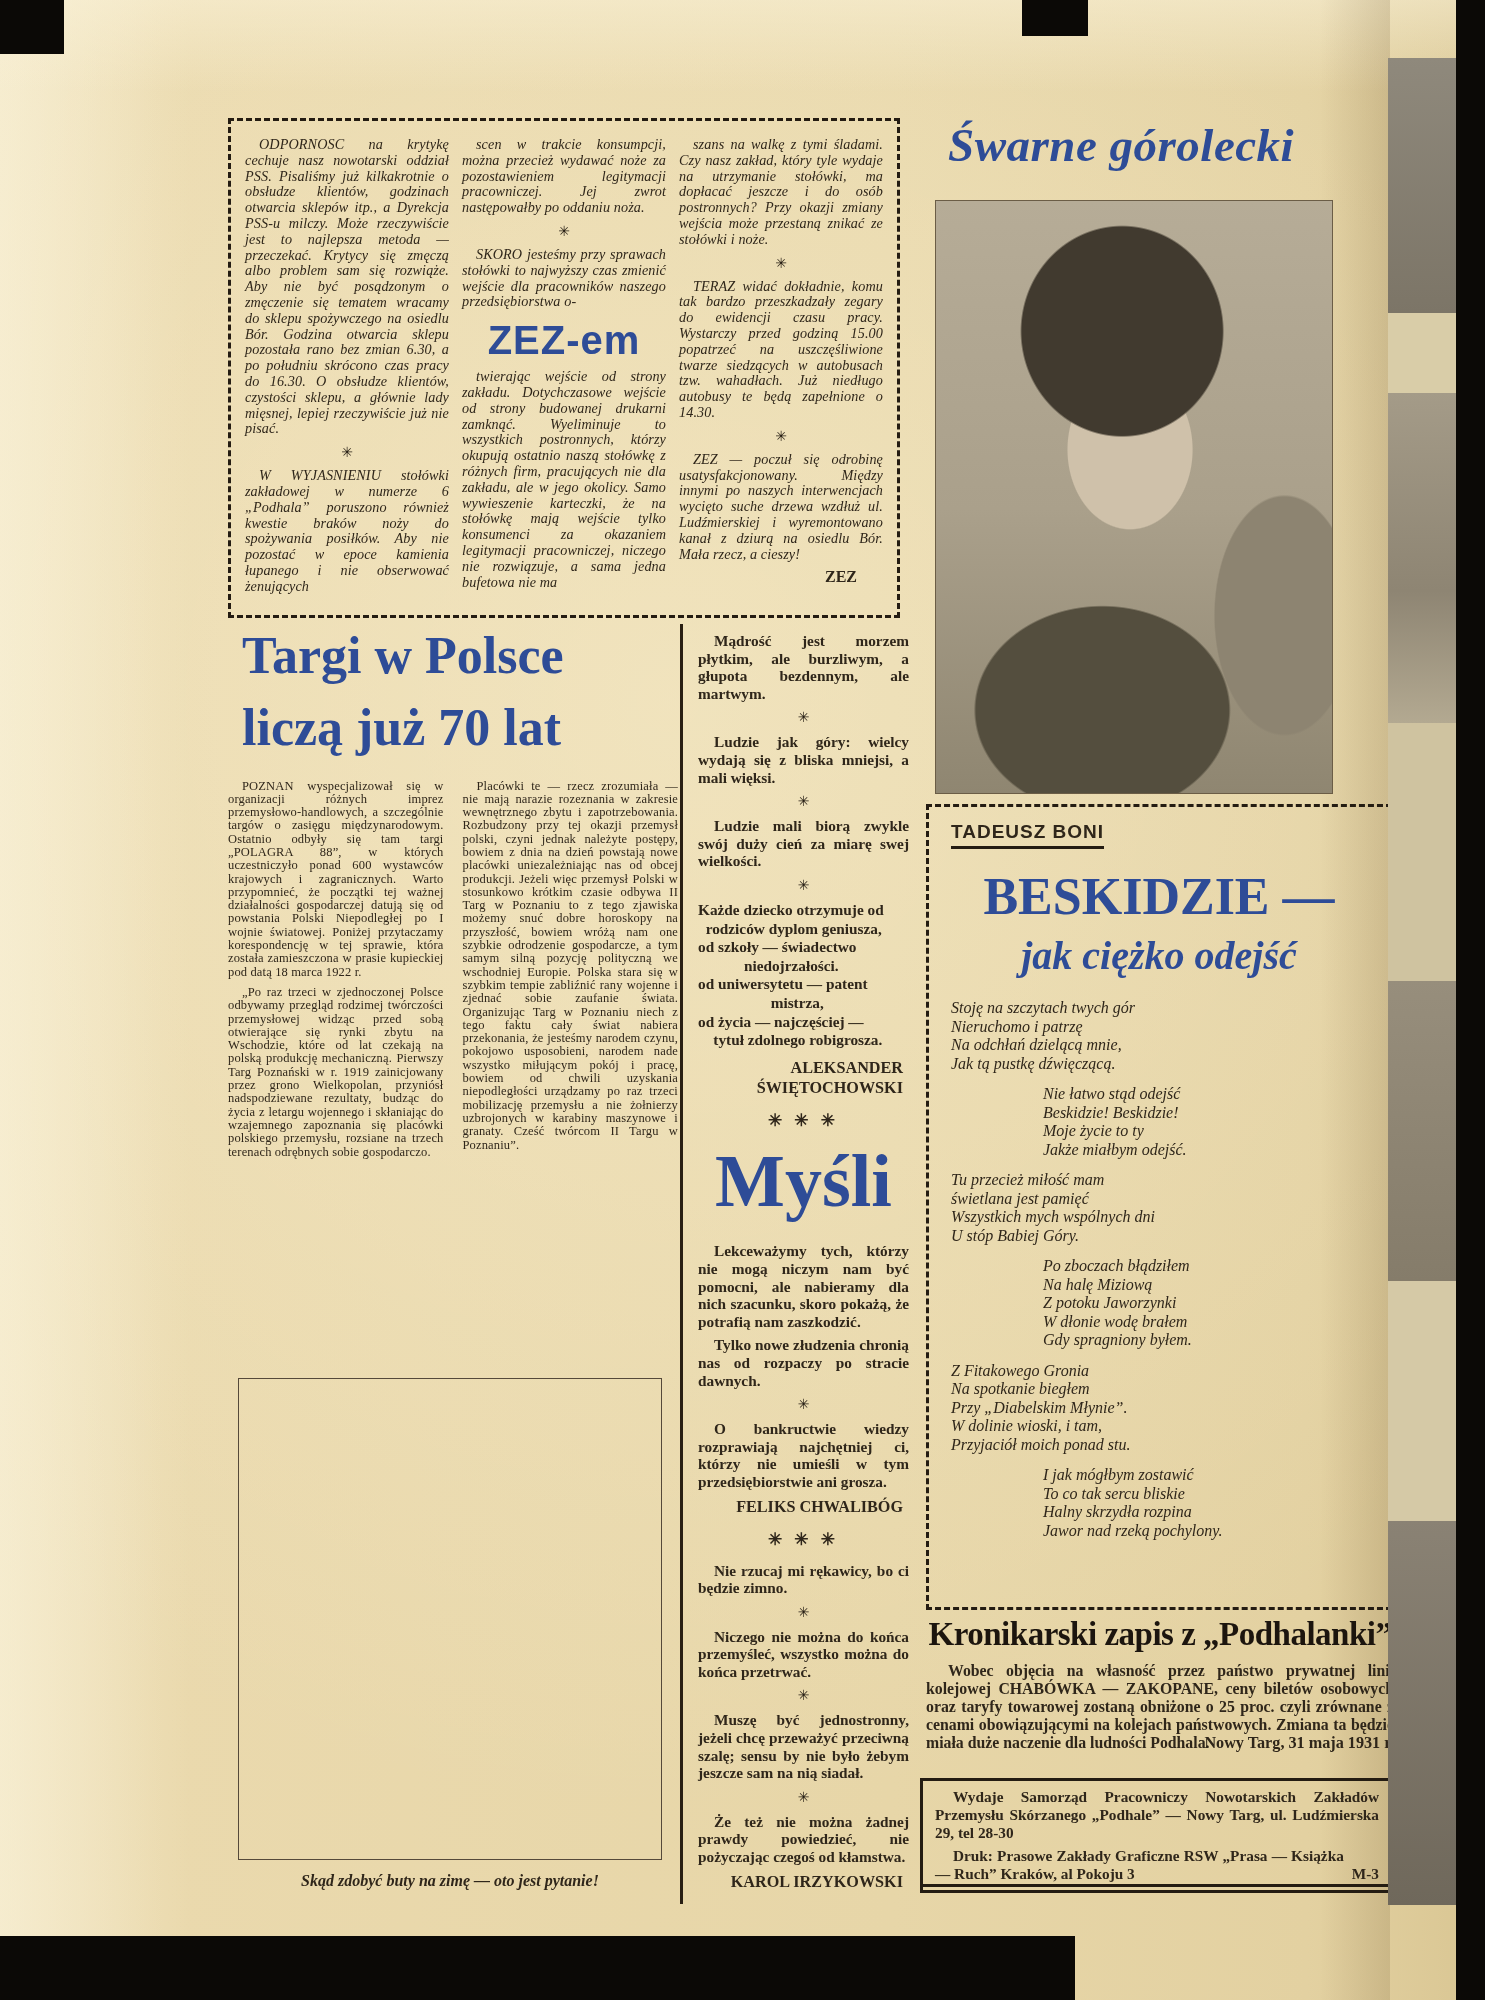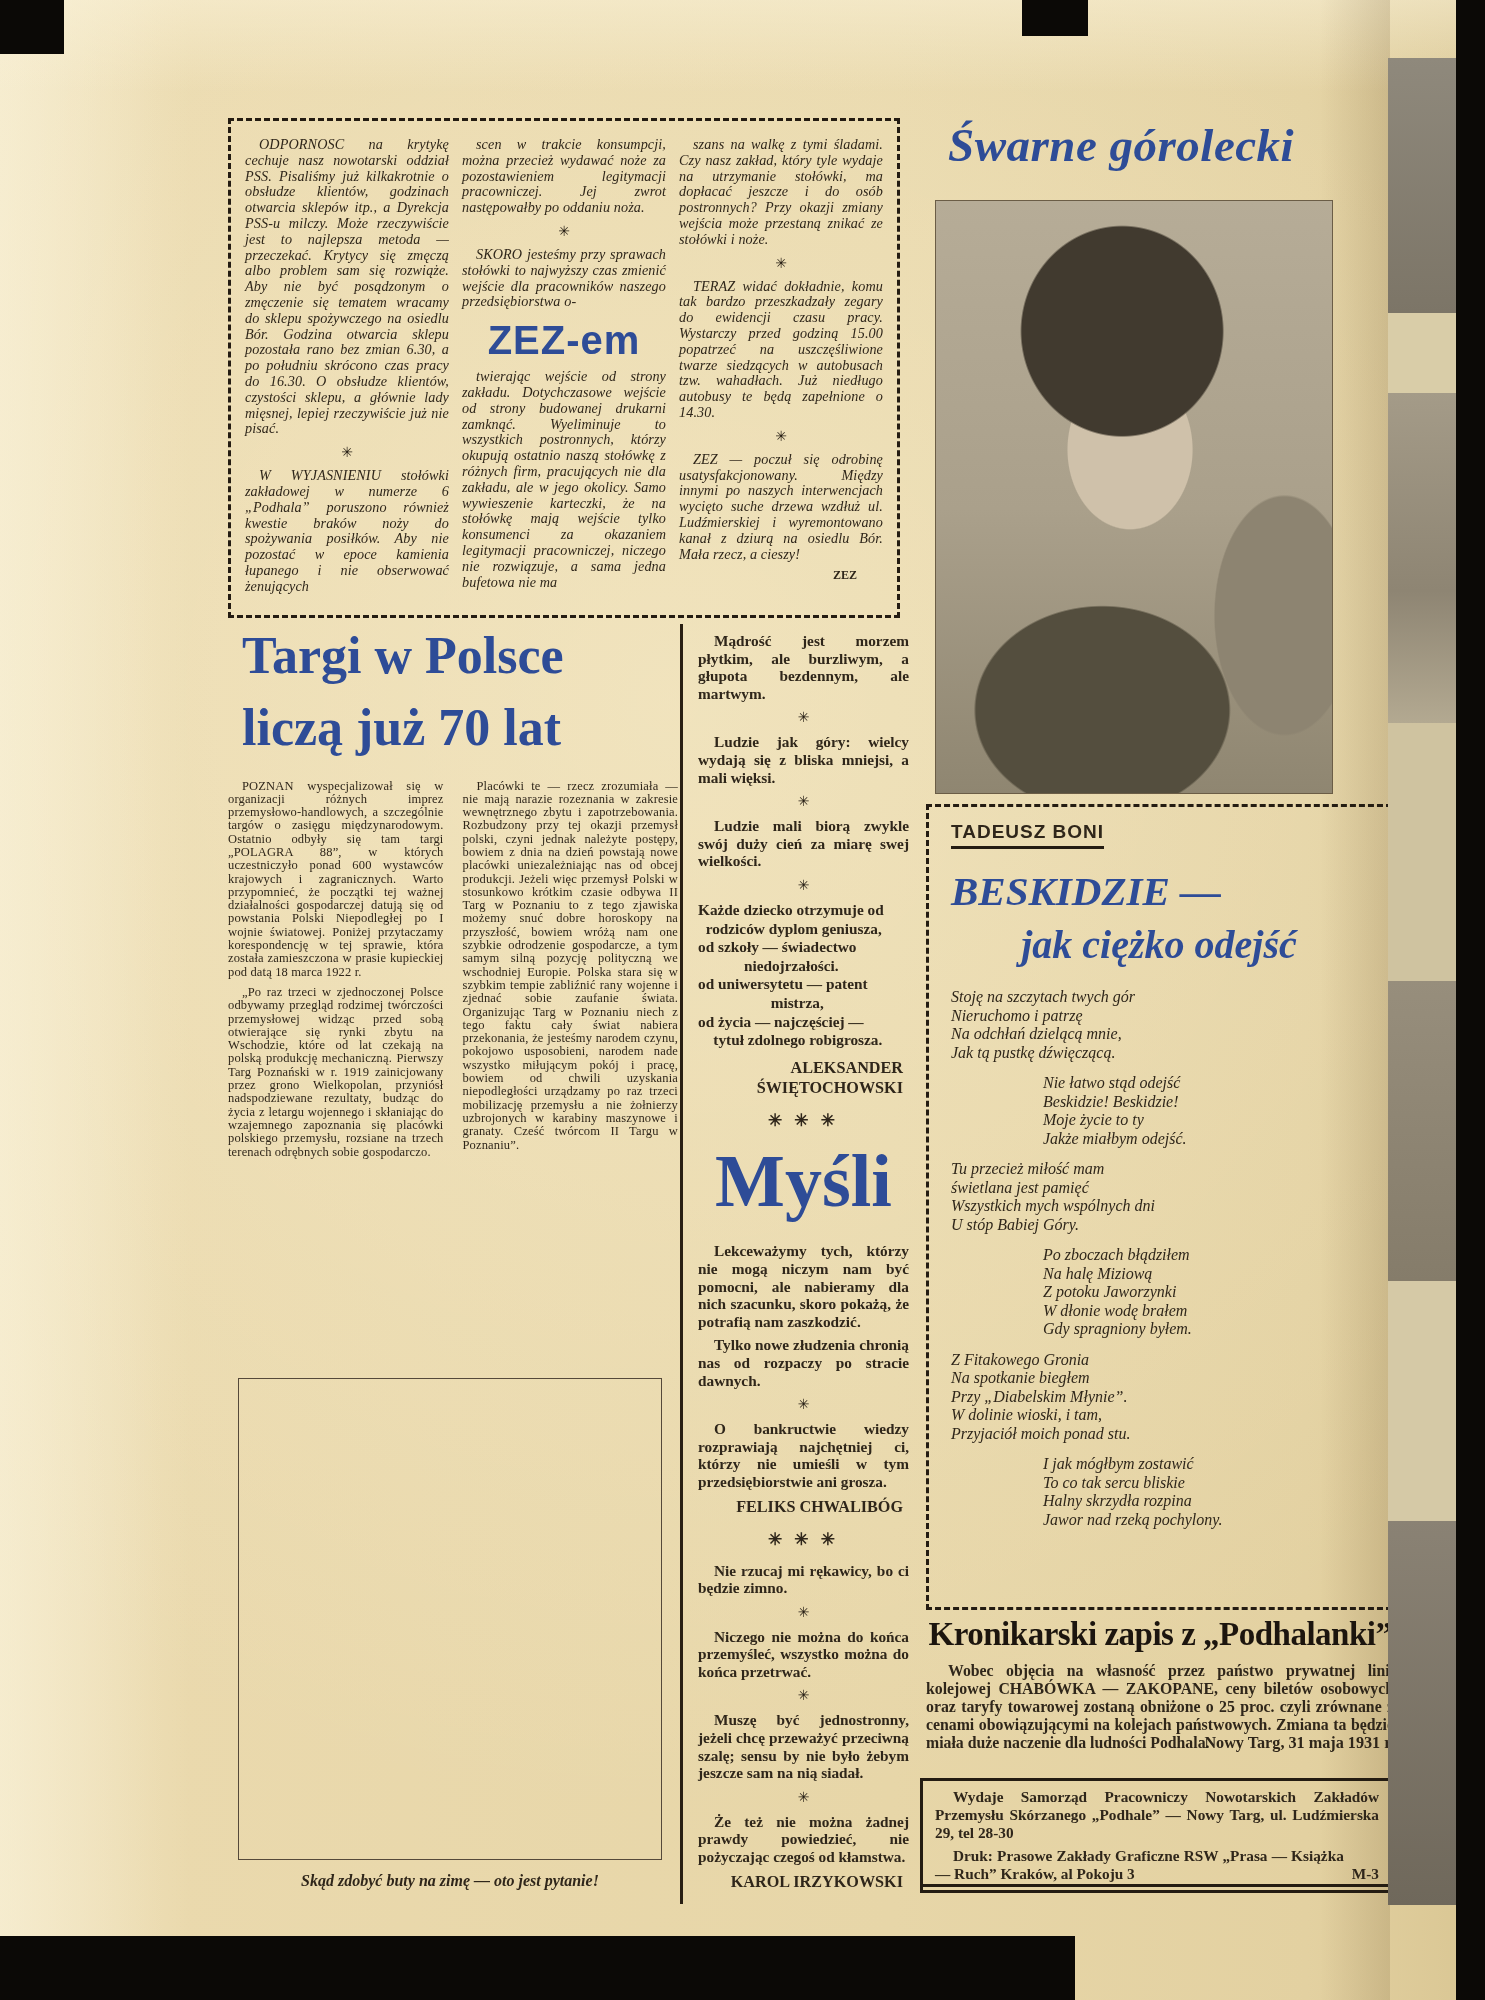--- a/index.html
+++ b/index.html
@@ -21,21 +21,21 @@
 
   
   .zez-box { position:absolute; left:228px; top:118px; width:672px; height:500px;
     border:3px dashed #241c12; padding:16px 14px; display:flex; gap:13px; }
   .zcol { flex:1; min-width:0; }
   .p { text-align:justify; text-indent:14px; }
   .zcol .p { font-style:italic; font-size:14.2px; line-height:15.8px; letter-spacing:.1px; }
   .sep { text-align:center; font-size:14px; margin:7px 0; color:#241c12; }
   .zez-head { color:#2e4c97; font-family:"Liberation Sans", sans-serif; font-weight:bold;
     font-size:40px; text-align:center; letter-spacing:1px; margin:8px 0 6px; }
-  .zez-sign { text-align:right; padding-right:26px; font-weight:bold; font-size:12px; margin-top:6px; }
+  .zez-sign { text-align:right; padding-right:26px; font-weight:bold; font-size:16px; margin-top:6px; }
 
   
   .targi { position:absolute; left:228px; top:620px; width:450px; }
   .targi-h { color:#2e4c97; font-weight:bold; font-size:52px; line-height:1.38; padding-left:14px; }
   .targi-body { display:flex; gap:19px; margin-top:16px; }
   .tcol { flex:1; min-width:0; }
   .tcol .p { font-size:12.5px; line-height:13.3px; letter-spacing:.15px; margin-bottom:7px; }
 
   
   .boots-photo { position:absolute; left:238px; top:1378px; width:424px; height:482px;
@@ -70,22 +70,22 @@
       radial-gradient(46% 32% at 47% 22%, #413a2f 0 55%, transparent 56%),
       radial-gradient(27% 23% at 49% 42%, #cfc1aa 0 58%, transparent 59%),
       radial-gradient(55% 30% at 42% 86%, #544e3e 0 58%, transparent 59%),
       radial-gradient(35% 40% at 88% 70%, #8d8471 0 50%, transparent 51%),
       linear-gradient(180deg, #b6ac97 0%, #aaa08b 52%, #8f8671 100%); }
 
   .boni-box { position:absolute; left:926px; top:804px; width:466px; height:806px;
     border:3px dashed #241c12; padding:14px 22px; }
   .boni-label { display:inline-block; font-family:"Liberation Sans", sans-serif; font-weight:bold;
     font-size:19px; letter-spacing:1px; border-bottom:3px solid #241c12; padding-bottom:3px; }
-  .boni-t1 { color:#2e4c97; font-style:italic; font-weight:bold; font-size:41px;
-    margin-top:18px; }
+  .boni-t1 { color:#2e4c97; font-weight:bold; font-size:52px;
+    text-align:center; margin-top:18px; }
   .boni-t2 { color:#2e4c97; font-style:italic; font-weight:bold; font-size:40px;
     text-align:center; margin-top:6px; }
   .poem { margin-top:20px; }
   .stanza { font-style:italic; font-size:16px; line-height:18.5px; white-space:pre-line;
     margin-bottom:12px; }
   .stanza.ind { margin-left:92px; }
 
   .kron { position:absolute; left:926px; top:1616px; width:468px; }
   .kron-h { font-family:Liberation Serif, serif; font-weight:bold; font-size:33px;
     letter-spacing:-.5px; text-align:center; color:#1c150e; }

